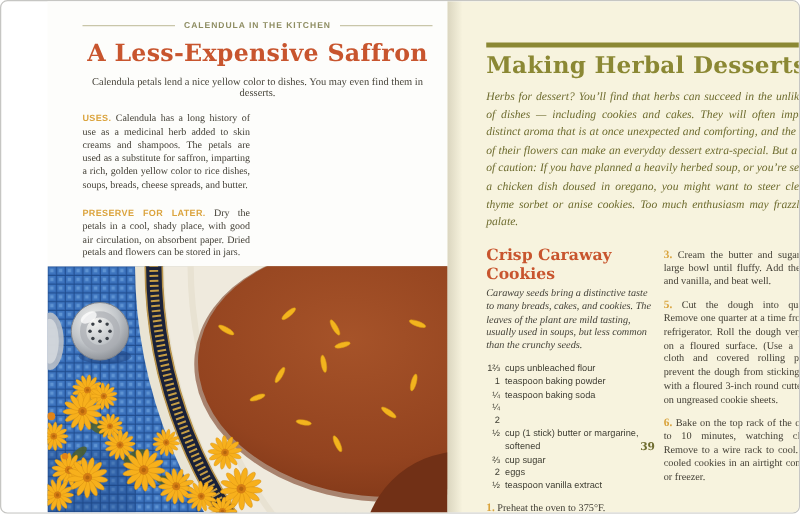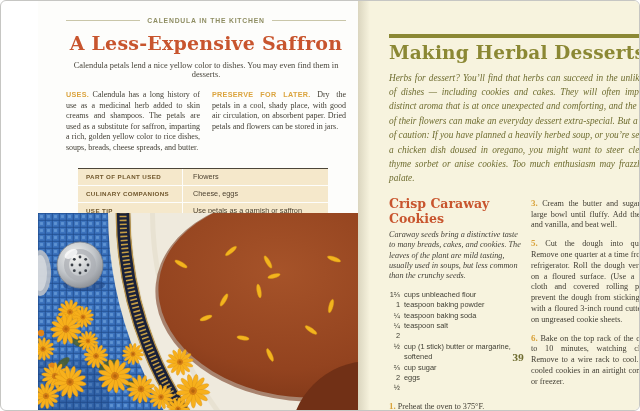--- a/index.html
+++ b/index.html
@@ -19,21 +19,21 @@
     font-family:"Liberation Sans",sans-serif;font-size:6.8px;font-weight:bold;
     letter-spacing:0.8px;color:#8e8d62;white-space:nowrap;
   }
   .left-title{
     margin:8px 0 0 0;text-align:center;font-family:"DejaVu Serif",serif;
     font-size:19px;font-weight:bold;color:#c8552e;letter-spacing:0.2px;
   }
   .left-subtitle{
     margin:7px 0 0 0;text-align:center;font-size:8.4px;color:#47443a;
   }
-  .body-cols{display:flex;gap:12px;margin-top:11px;}
+  .body-cols{display:flex;gap:12px;margin-top:11px;flex-direction:column;}
   .body-col{width:134px;font-size:8px;line-height:10.6px;text-align:justify;margin:0;}
   .lead-in{
     font-family:"Liberation Sans",sans-serif;font-weight:bold;font-size:7.2px;
     color:#dba43e;letter-spacing:0.3px;
   }
   .info-table{
     margin:14px 0 0 12px;width:250px;background:#f5e8cb;
     border-top:1.5px solid #4c4638;border-bottom:1.5px solid #4c4638;
     font-family:"Liberation Sans",sans-serif;
   }
@@ -270,39 +270,39 @@
             <li>
                 <span class="ing-qty">1</span>
                 <span class="ing-item">teaspoon baking powder</span>
               </li>
             <li>
                 <span class="ing-qty">¼</span>
                 <span class="ing-item">teaspoon baking soda</span>
               </li>
             <li>
                 <span class="ing-qty">¼</span>
-                <span class="ing-item">teaspoon salt</span>
               </li>
             <li>
                 <span class="ing-qty">2</span>
               </li>
             <li>
                 <span class="ing-qty">½</span>
                 <span class="ing-item">cup (1 stick) butter or margarine, softened</span>
               </li>
             <li>
                 <span class="ing-qty">⅔</span>
                 <span class="ing-item">cup sugar</span>
               </li>
             <li>
                 <span class="ing-qty">2</span>
                 <span class="ing-item">eggs</span>
               </li>
             <li>
                 <span class="ing-qty">½</span>
+                <span class="ing-item">teaspoon vanilla extract</span>
               </li>
           </ul>
           <p class="step"><span class="step-num">1.</span> <span>Preheat the oven to 375°F.</span></p>
 
         </div>
 
         <div class="rcol-right">
           <p class="step"><span class="step-num">3.</span> <span>Cream the butter and sugar in a large bowl until fluffy. Add the eggs and vanilla, and beat well.</span></p>
           <p class="step"><span class="step-num">5.</span> <span>Cut the dough into quarters. Remove one quarter at a time from the refrigerator. Roll the dough very thin on a floured surface. (Use a pastry cloth and covered rolling pin to prevent the dough from sticking.) Cut with a floured 3-inch round cutter. Put on ungreased cookie sheets.</span></p>
           <p class="step"><span class="step-num">6.</span> <span>Bake on the top rack of the oven 8 to 10 minutes, watching closely. Remove to a wire rack to cool. Store cooled cookies in an airtight container or freezer.</span></p>

